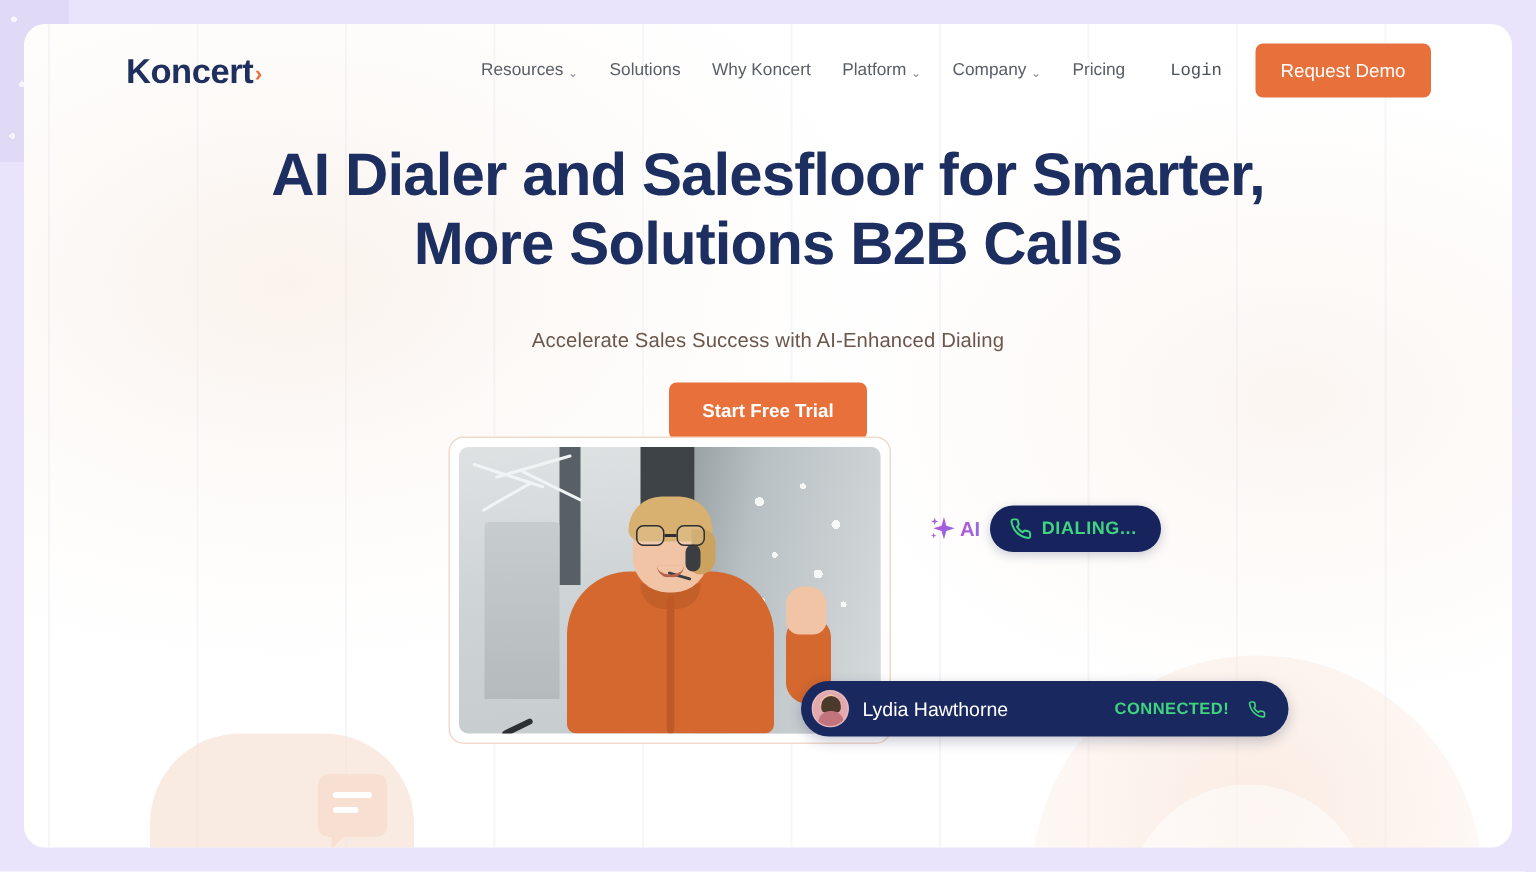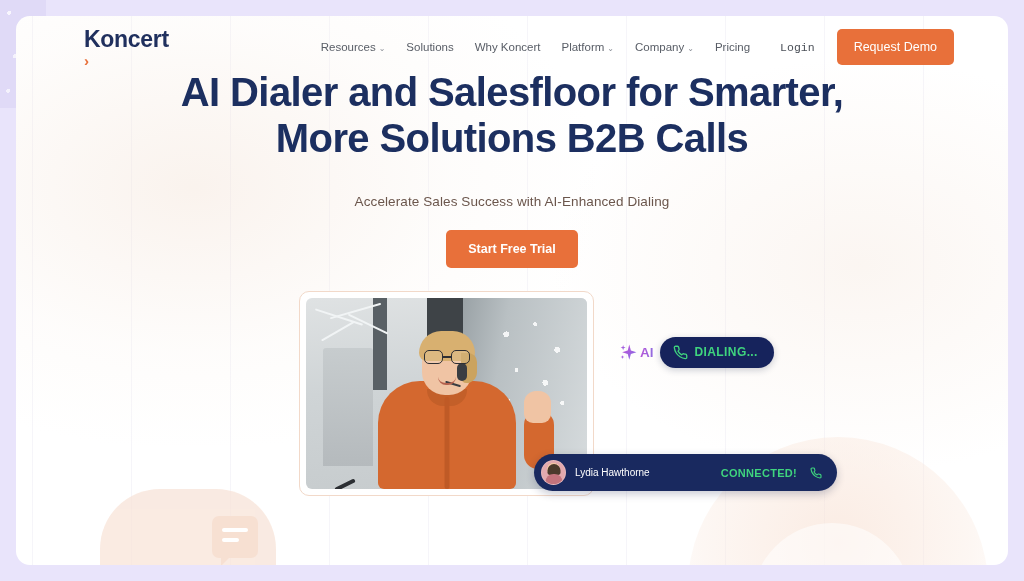--- a/index.html
+++ b/index.html
@@ -103,21 +103,20 @@
     align-items: center;
     padding: 0 54px 0 68px;
     z-index: 6;
   }
 
   .logo {
     display: flex;
     align-items: baseline;
     gap: 1px;
     user-select: none;
-    flex-direction: column;
   }
   .logo-text {
     font-size: 23px;
     font-weight: 700;
     color: #20305e;
     letter-spacing: -.3px;
   }
   .logo-chevron {
     font-size: 15px;
     font-weight: 700;
@@ -174,21 +173,21 @@
   }
 
   
   .hero {
     position: absolute;
     left: 0; top: 0; width: 992px;
     z-index: 5;
     text-align: center;
   }
   .hero-title {
-    margin-top: 53px;
+    margin-top: 78px;
     font-size: 40px;
     line-height: 1.16;
     font-weight: 700;
     color: #1c2f60;
     letter-spacing: -.6px;
   }
   .hero-title .line { display: block; }
   .hero-sub {
     margin-top: 32px;
     font-size: 13.5px;
@@ -389,21 +388,21 @@
     content: ""; position: absolute; left: 50%; top: 13%;
     transform: translateX(-50%);
     width: 13px; height: 11px; background: #4b3a2c; border-radius: 7px 7px 3px 3px;
   }
   .avatar::after {
     content: ""; position: absolute; left: 50%; bottom: 0;
     transform: translateX(-50%);
     width: 17px; height: 10px; background: #c3737c; border-radius: 8px 8px 0 0;
   }
   .pill-connected .nm {
-    font-size: 10px; color: #ffffff; white-space: nowrap;
+    font-size: 13px; color: #ffffff; white-space: nowrap;
   }
   .pill-connected .st {
     font-size: 11px; font-weight: 700; letter-spacing: .3px; color: #3fd47e;
     margin-left: 62px; white-space: nowrap;
   }
   .pill-connected .st-icon { margin-left: 4px; }
 
   
   .stat-block {
     position: absolute;

